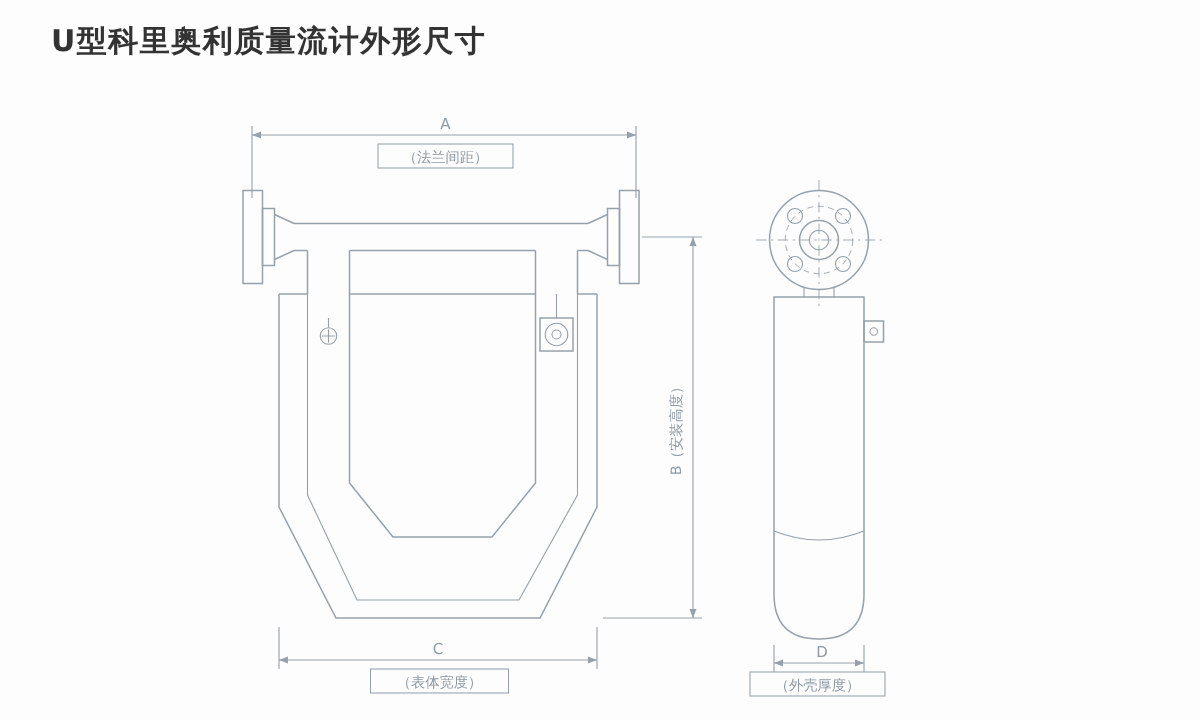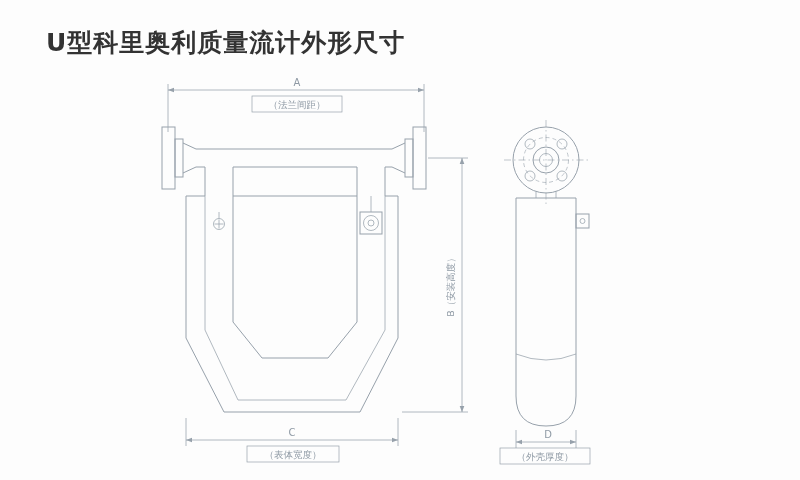--- a/index.html
+++ b/index.html
@@ -10,22 +10,22 @@
   }
   html,body{margin:0;padding:0;}
   body{
     width:800px;height:480px;
     background:var(--bg);
     position:relative;
     overflow:hidden;
     font-family:"DejaVu Sans","Liberation Sans",sans-serif;
   }
   .page-title{
-    position:absolute;left:34px;top:14px;margin:12px;
-    font-size:25px;font-weight:700;color:var(--title);
+    position:absolute;left:34px;top:14px;margin:0;
+    font-size:20px;font-weight:700;color:var(--title);
     letter-spacing:1px;
     font-family:"DejaVu Sans","Liberation Sans",sans-serif;
   }
   svg.drawing{position:absolute;left:0;top:0;}
   .outline{fill:none;stroke:var(--line);stroke-width:1;}
   .thin{fill:none;stroke:var(--line);stroke-width:0.75;}
   .dash{fill:none;stroke:var(--line);stroke-width:0.6;stroke-dasharray:7 3 1.5 3;}
   .dashc{fill:none;stroke:var(--line);stroke-width:0.6;stroke-dasharray:4 3;}
   .labelbox{fill:none;stroke:var(--line);stroke-width:0.7;}
   text{fill:var(--dimtext);text-anchor:middle;font-family:"DejaVu Sans","Liberation Sans",sans-serif;}

